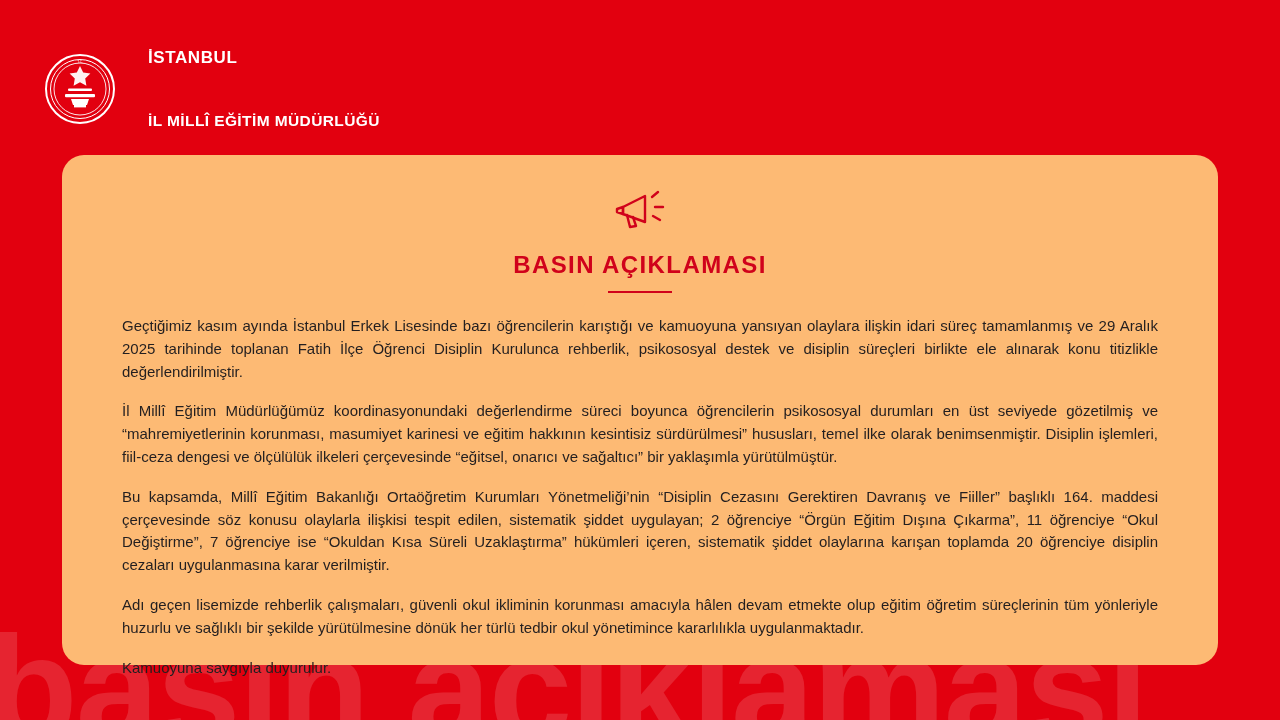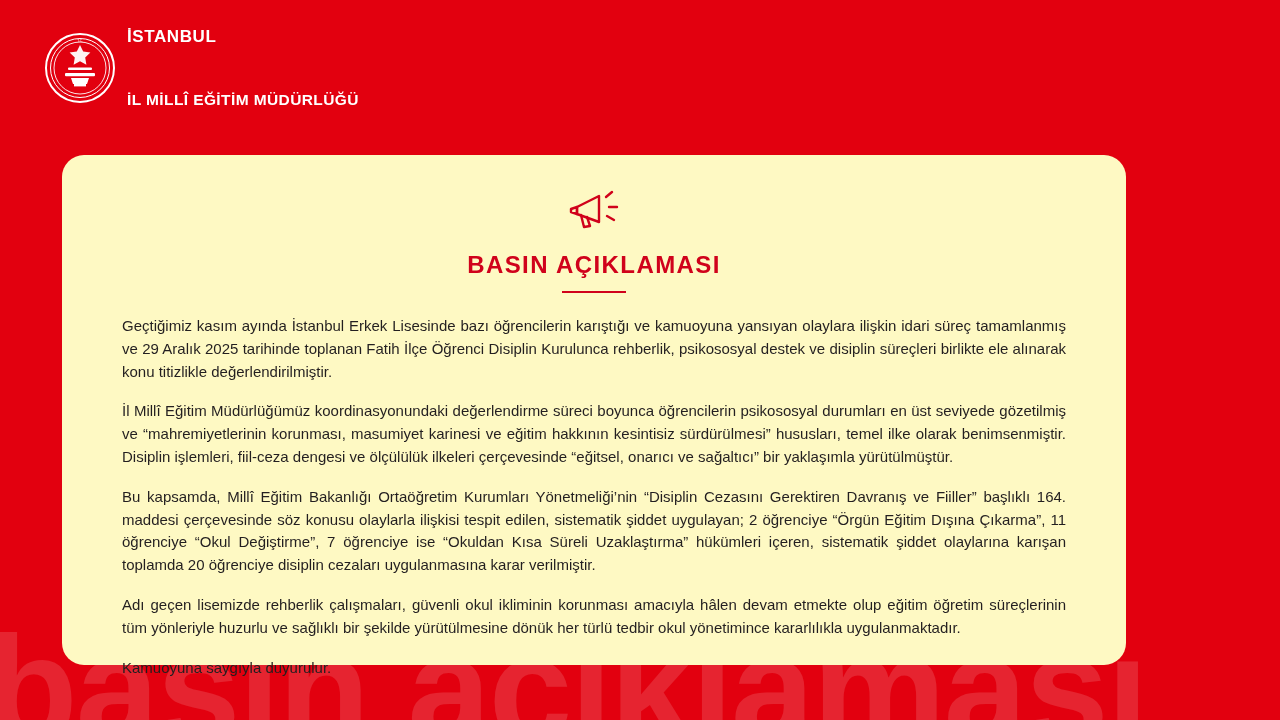--- a/index.html
+++ b/index.html
@@ -27,25 +27,25 @@
     color: rgba(255,255,255,0.14);
     white-space: nowrap;
     line-height: 1;
     user-select: none;
     pointer-events: none;
   }
 
   
   .header {
     position: absolute;
-    top: 27px;
+    top: 48px;
     left: 44px;
     display: flex;
     align-items: center;
-    gap: 11px;
+    gap: 32px;
   }
   .emblem {
     width: 72px;
     height: 72px;
     flex: 0 0 auto;
   }
   .brand-text {
     color: #ffffff;
     line-height: 1.18;
   }
@@ -59,23 +59,23 @@
     font-weight: 700;
     letter-spacing: 0.4px;
     margin-top: 44px;
   }
 
   
   .card {
     position: absolute;
     left: 62px;
     top: 155px;
-    width: 1064px;
+    width: 1156px;
     height: 510px;
-    background: #fef9c3;
+    background: #fdba74;
     border-radius: 22px;
     padding: 28px 60px 0 60px;
   }
 
   .megaphone-wrap {
     display: flex;
     justify-content: center;
     margin-top: 4px;
   }
   .megaphone { width: 58px; height: 50px; }

